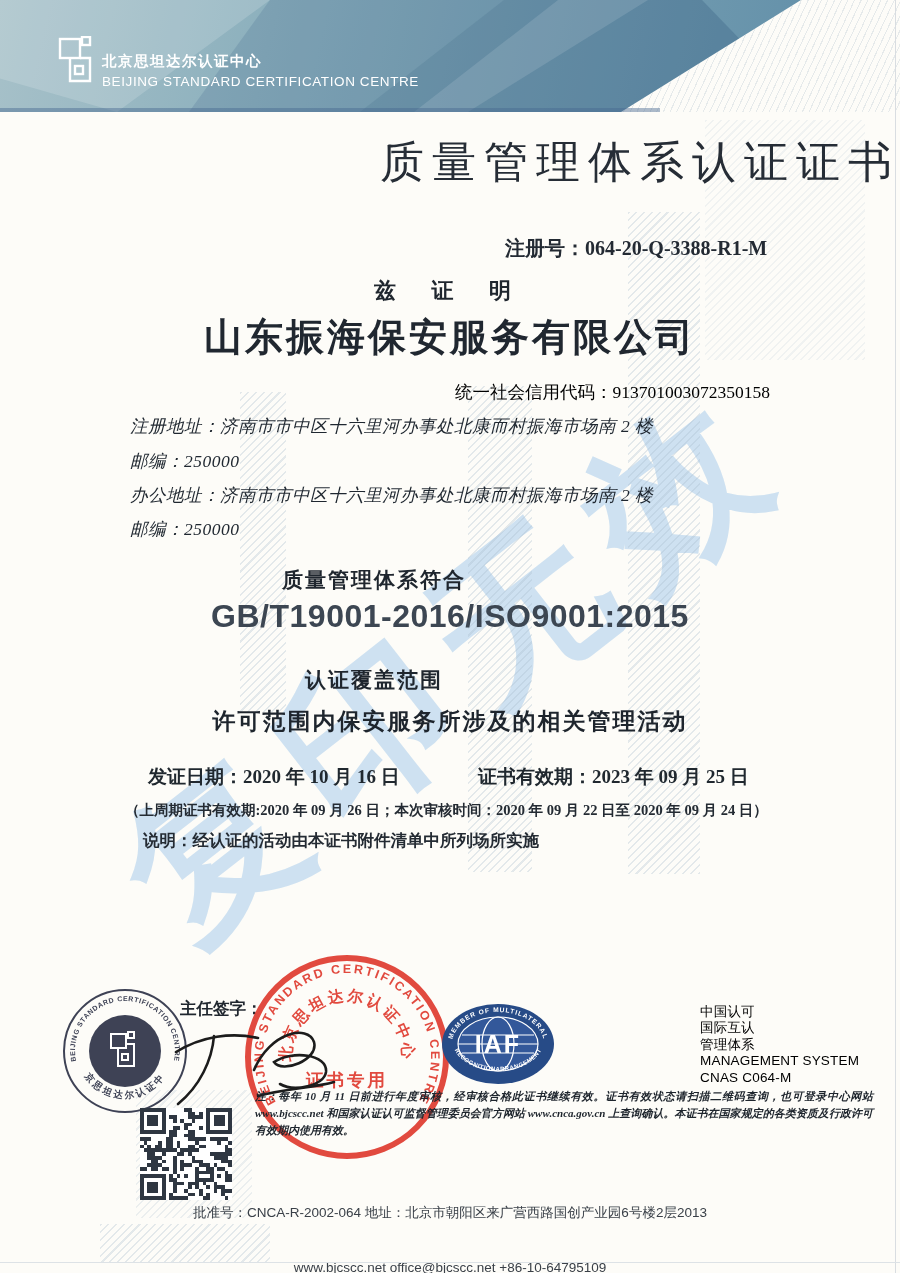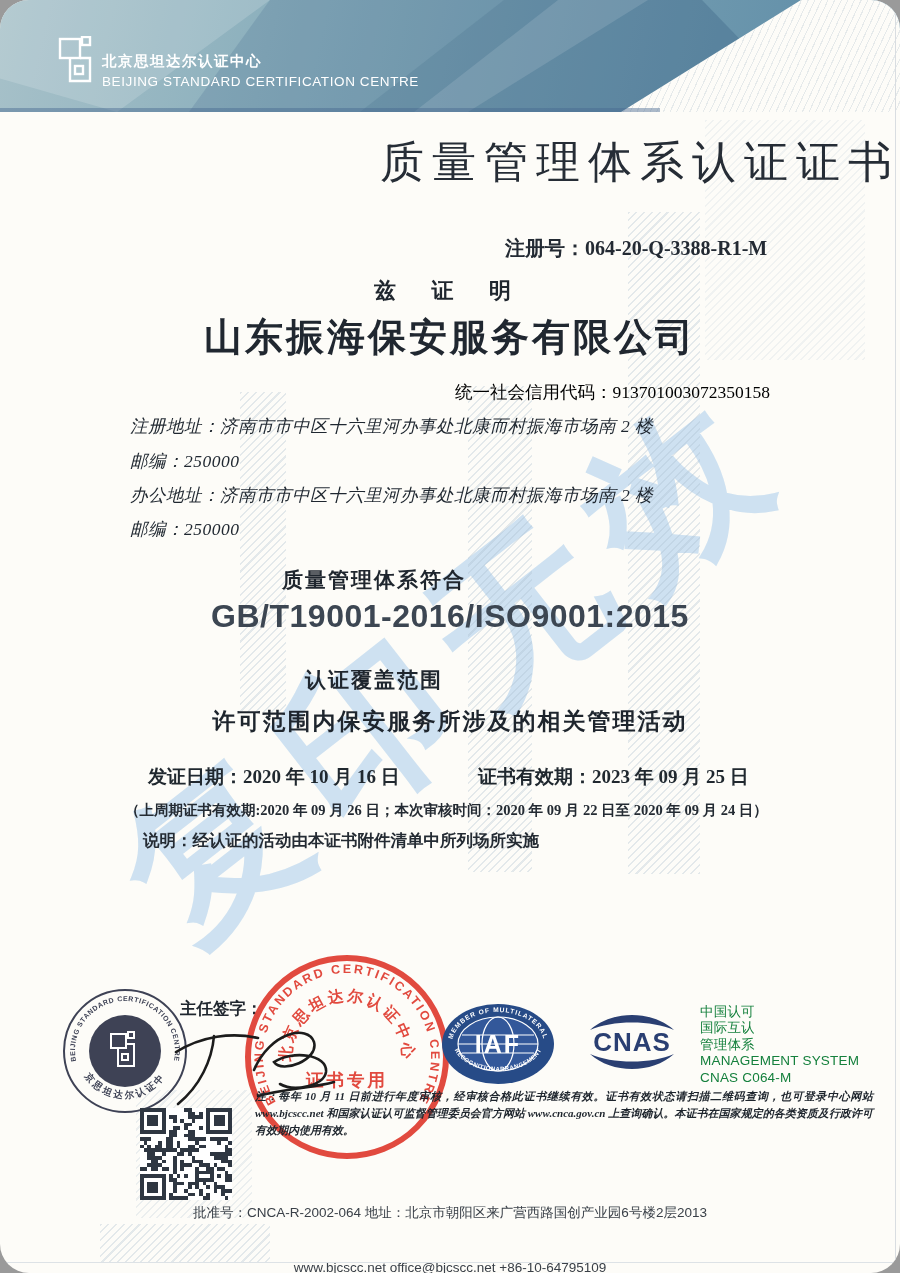--- a/index.html
+++ b/index.html
@@ -1,21 +1,20 @@
 <!DOCTYPE html>
 <html><head>
 <meta charset="utf-8">
 <style>
   html,body{margin:0;padding:0;background:#9a9a9a;}
   #cert{
     position:relative; width:900px; height:1273px; margin:0 auto;
     background:#fdfcf8; overflow:hidden;
     font-family:"Liberation Serif","DejaVu Serif",serif;
     color:#22282f;
-    border-radius:29px;
   }
   .abs{position:absolute;}
   
   .header{left:0;top:0;width:900px;height:112px;
     background:linear-gradient(103deg,#a7c1c9 0%,#8cb0bd 30%,#7aa2b4 55%,#5d8ba6 100%);}
   .facet{position:absolute;inset:0;}
   .f1{background:rgba(255,255,255,.16);clip-path:polygon(0 0,30% 0,13% 100%,0 70%);}
   .f2{background:rgba(70,105,140,.22);clip-path:polygon(30% 0,56% 0,40% 100%,21% 100%);}
   .f3{background:rgba(50,90,125,.30);clip-path:polygon(56% 0,78% 0,90% 100%,40% 100%);}
   .f4{background:rgba(255,255,255,.12);clip-path:polygon(62% 0,72% 0,52% 100%,46% 100%);}
@@ -48,21 +47,21 @@
     font-family:"Liberation Sans","DejaVu Sans",sans-serif;
     font-size:32px;font-weight:bold;letter-spacing:.5px;color:#3c4652;}
   .scope{left:0;top:706px;width:900px;text-align:center;font-size:23px;font-weight:bold;
     letter-spacing:2px;color:#1e252d;}
   .dateline{font-size:19px;font-weight:600;color:#20282f;}
   .paren{left:125px;top:801px;width:650px;font-size:14.5px;font-weight:bold;color:#242b33;}
   .shuoming{left:143px;top:830px;font-size:16.5px;font-weight:600;color:#242b33;}
   .sigl{left:180px;top:998px;font-size:16.5px;font-weight:bold;color:#1f262e;}
   
   .cnastext{left:700px;top:1004px;font-family:"Liberation Sans",sans-serif;font-size:13.5px;
-    line-height:1.22;color:#15803d;}
+    line-height:1.22;color:#000000;}
   .cnastext .b{letter-spacing:.2px;}
   
   .note{left:255px;top:1088px;width:618px;font-size:11px;font-weight:600;line-height:1.55;
     text-align:justify;color:#1e252d;font-style:italic;}
   .foot{left:0;width:900px;text-align:center;font-family:"Liberation Sans",sans-serif;
     color:#3a4048;}
   .foot1{top:1204px;font-size:13.5px;}
   .foot2{top:1228px;font-size:13.5px;margin-top:32px;}
   .edge-r{right:4px;top:0;width:1px;height:1273px;background:#d9dde1;}
   .edge-b{left:0;top:1262px;width:900px;height:1px;background:#dde2e6;}
@@ -191,27 +190,20 @@
         <line x1="22" y1="51" x2="94" y2="51"></line>
       </g>
       <text x="58" y="51" text-anchor="middle" font-size="25" font-weight="bold" fill="#ffffff" letter-spacing="2">IAF</text>
       <path id="iafBot" d="M14,47 A46,31 0 0 0 102,47" fill="none"></path>
       <text font-size="6" font-weight="bold" fill="#ffffff" letter-spacing=".5">
         <textPath href="#iafBot" startOffset="50%" text-anchor="middle">RECOGNITIONARRANGEMENT</textPath>
       </text>
     </svg>
   </div>
 
-  <div class="abs" style="left:582px;top:1010px;">
-    <svg width="100" height="64" viewBox="0 0 100 64">
-      <path d="M8,20 C30,0 70,0 92,20 C70,10 30,10 8,20 Z" fill="#2a3f72"></path>
-      <path d="M8,44 C30,64 70,64 92,44 C70,54 30,54 8,44 Z" fill="#2a3f72"></path>
-      <text x="50" y="41" text-anchor="middle" font-size="26" font-weight="bold" fill="#2a3f72" letter-spacing="1">CNAS</text>
-    </svg>
-  </div>
   <div class="abs cnastext">
     <div class="b">中国认可</div>
     <div class="b">国际互认</div>
     <div class="b">管理体系</div>
     <div class="b">MANAGEMENT SYSTEM</div>
     <div class="b">CNAS C064-M</div>
   </div>
 
   <div class="abs" style="left:140px;top:1108px;">
     <svg id="qr" width="92" height="92" viewBox="0 0 25 25" shape-rendering="crispEdges">

